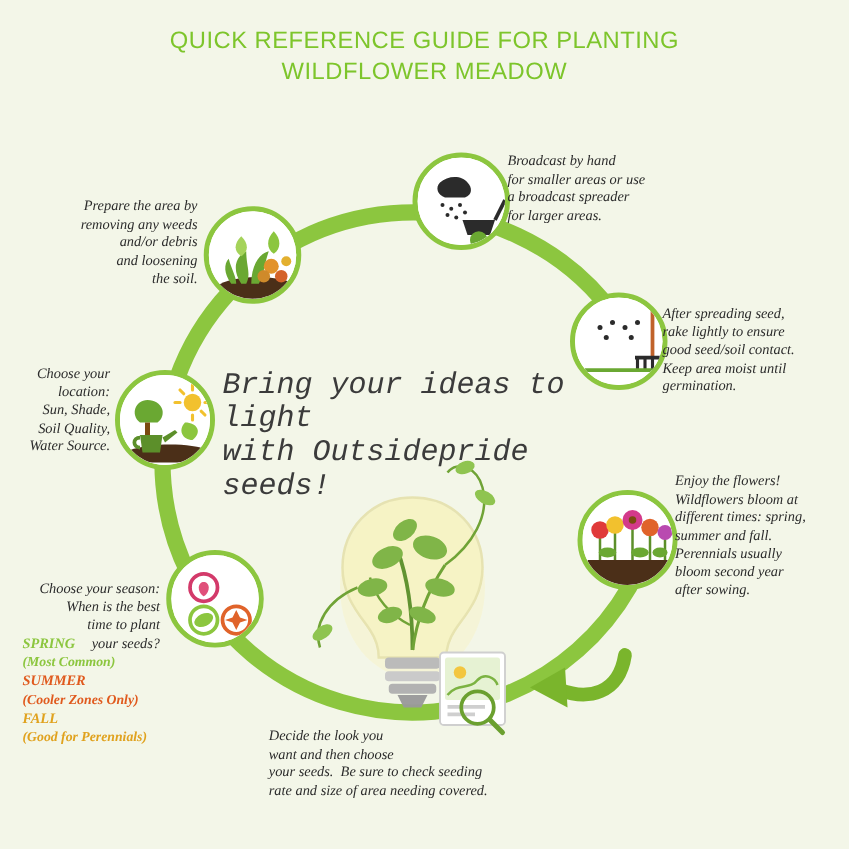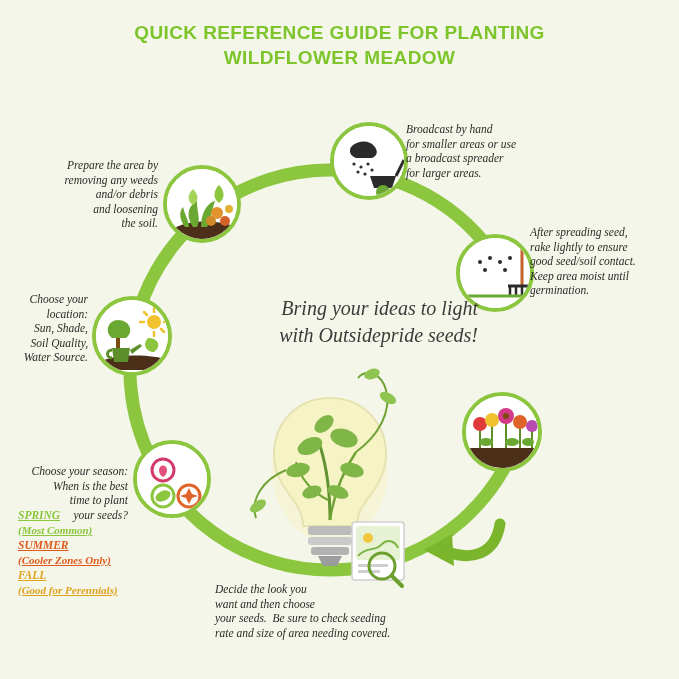--- a/index.html
+++ b/index.html
@@ -22,36 +22,36 @@
   }
 
   
   .title {
     position: absolute;
     top: 20px;
     left: 0;
     width: 679px;
     text-align: center;
     color: #7dc52b;
-    font-weight: bold;
+    font-weight: normal;
     font-size: 19px;
     letter-spacing: 0.4px;
     line-height: 25px;
   }
 
   
   .slogan {
     position: absolute;
     left: 178px;
     top: 295px;
     width: 300px;
-    text-align: right;
-    font-family: Liberation Serif, serif;
+    text-align: left;
+    font-family: Liberation Mono, monospace;
     font-style: italic;
-    font-size: 20px;
+    font-size: 24px;
     color: #3b3b3b;
     line-height: 27px;
   }
 
   
   svg.ring {
     position: absolute;
     left: 0;
     top: 0;
     width: 679px;
@@ -76,21 +76,21 @@
     font-style: italic;
     font-size: 11.5px;
     line-height: 14.5px;
     color: #2b2b2b;
   }
   .cap.r { text-align: right; }
   .cap.l { text-align: left; }
   .cap.c { text-align: left; }
 
   
-  .season { font-weight: bold; font-style: italic; text-decoration: underline; }
+  .season { font-weight: bold; font-style: italic; }
   .s-spring { color: #8cc63f; }
   .s-summer { color: #e05a1e; }
   .s-fall   { color: #e0a21e; }
   .sub { font-size: 11px; text-align: center; }
 
   
   .start-here {
     position: absolute;
     left: 470px;
     top: 528px;
@@ -226,21 +226,21 @@
       <g stroke="#2b2b2b" stroke-width="2.5">
         <line x1="50" y1="48" x2="50" y2="58"></line>
         <line x1="56" y1="48" x2="56" y2="58"></line>
         <line x1="62" y1="48" x2="62" y2="58"></line>
         <line x1="68" y1="48" x2="68" y2="58"></line>
         <line x1="73" y1="48" x2="73" y2="58"></line>
       </g>
       <line x1="8" y1="58" x2="70" y2="58" stroke="#6aa832" stroke-width="3"></line>
     </svg>
   </div>
-  <div class="cap l" style="left:530px; top:225px; width:150px;">
+  <div class="cap l" style="left:530px; top:244px; width:150px;">
     After spreading seed,<br>rake lightly to ensure<br>good seed/soil contact.<br>Keep area moist until<br>germination.
   </div>
 
   <div class="node" style="left:462px; top:392px; width:80px; height:80px;">
     <svg viewBox="0 0 80 80" width="80" height="80">
       <rect x="0" y="0" width="80" height="80" fill="#fff"></rect>
       <rect x="4" y="52" width="72" height="20" fill="#4b2f18"></rect>
       <g stroke="#5c8f2a" stroke-width="2">
         <line x1="14" y1="52" x2="14" y2="30"></line>
         <line x1="26" y1="52" x2="26" y2="26"></line>
@@ -254,20 +254,23 @@
       <circle cx="54" cy="26" r="7" fill="#e0632a"></circle>
       <circle cx="66" cy="30" r="6" fill="#b94ab0"></circle>
       <circle cx="40" cy="20" r="3" fill="#7a4a10"></circle>
       <g fill="#6aa832">
         <ellipse cx="20" cy="46" rx="7" ry="4"></ellipse>
         <ellipse cx="46" cy="46" rx="7" ry="4"></ellipse>
         <ellipse cx="62" cy="46" rx="6" ry="4"></ellipse>
       </g>
     </svg>
   </div>
+  <div class="cap l" style="left:540px; top:378px; width:140px;">
+    Enjoy the flowers!<br>Wildflowers bloom at<br>different times: spring,<br>summer and fall.<br>Perennials usually<br>bloom second year<br>after sowing.
+  </div>
 
   <div class="cap c" style="left:215px; top:582px; width:250px;">
     Decide the look you<br>want and then choose<br>your seeds.&nbsp; Be sure to check seeding<br>rate and size of area needing covered.
   </div>
 
   <div class="node" style="left:133px; top:440px; width:78px; height:78px;">
     <svg viewBox="0 0 78 78" width="78" height="78">
       <rect x="0" y="0" width="78" height="78" fill="#fff"></rect>
       <g fill="none" stroke-width="3">
         <circle cx="26" cy="26" r="11" stroke="#d33a6a"></circle>

